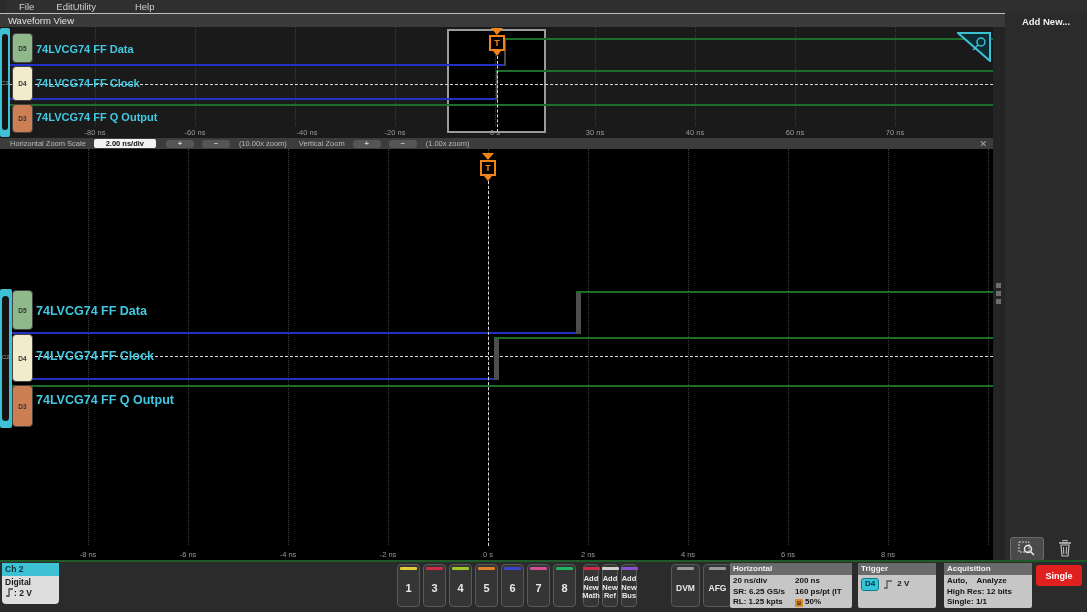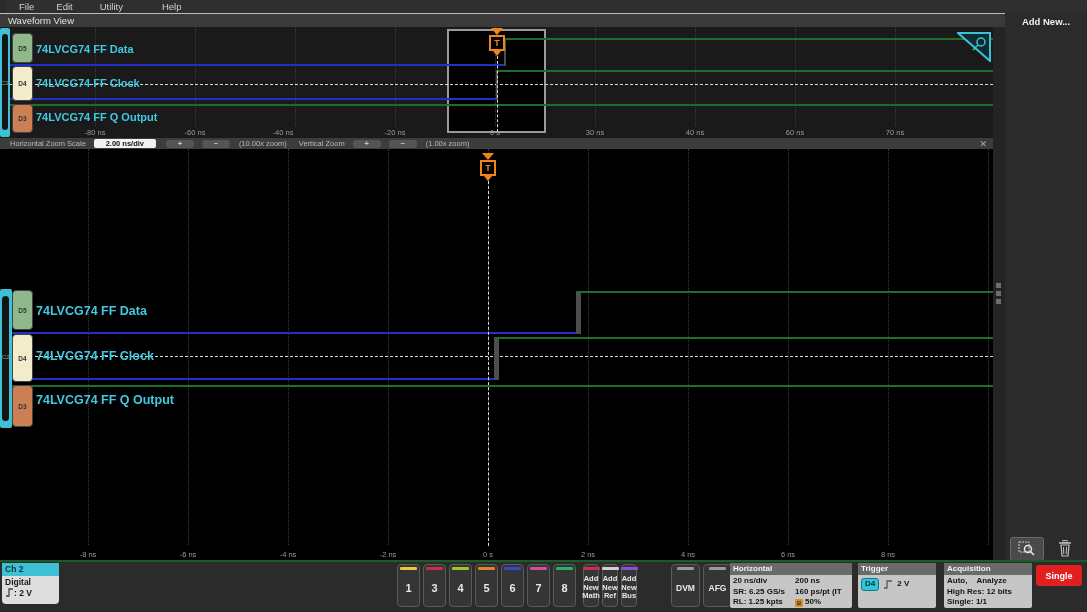--- a/index.html
+++ b/index.html
@@ -101,21 +101,21 @@
            font-size:9px;font-weight:bold;display:flex;align-items:center;justify-content:center;cursor:pointer;}
 </style>
 </head>
 <body>
 
 <div id="root">
 
   <div id="menubar" class="abs">
     <span class="menu-item" style="margin-left:13px">File</span>
     <span class="menu-item" style="margin-left:22px">Edit</span>
-    <span class="menu-item" style="margin-left:27px">Utility</span>
+    <span class="menu-item" style="">Utility</span>
     <span class="menu-item" style="margin-left:39px">Help</span>
   </div>
 
   <div id="tabbar" class="abs">
     <span>Waveform View</span>
   </div>
 
   <div id="ov-plot" class="abs plot">
     <div id="zoombox" class="abs"></div>
     <div id="ov-grid">
@@ -161,21 +161,21 @@
 
     <svg class="abs" style="right:2px;top:5px" width="34" height="30">
       <polygon points="1,1 33,1 33,29" fill="#0c2b33" stroke="#3ec1d5" stroke-width="2"></polygon>
       <circle cx="24" cy="10" r="4" fill="none" stroke="#3ec1d5" stroke-width="1.5"></circle>
       <line x1="21" y1="13" x2="16" y2="18" stroke="#3ec1d5" stroke-width="1.5"></line>
     </svg>
 
     <div id="ov-axis">
         <span class="tick" style="left: 95px;">-80 ns</span>
         <span class="tick" style="left: 195px;">-60 ns</span>
-        <span class="tick" style="left: 283px;">-40 ns</span>
+        <span class="tick" style="left: 307px;">-40 ns</span>
         <span class="tick" style="left: 395px;">-20 ns</span>
         <span class="tick" style="left: 495px;">0 s</span>
         <span class="tick" style="left: 595px;">30 ns</span>
         <span class="tick" style="left: 695px;">40 ns</span>
         <span class="tick" style="left: 795px;">60 ns</span>
         <span class="tick" style="left: 895px;">70 ns</span>
       </div>
   </div>
 
   <div id="zoombar" class="abs">

